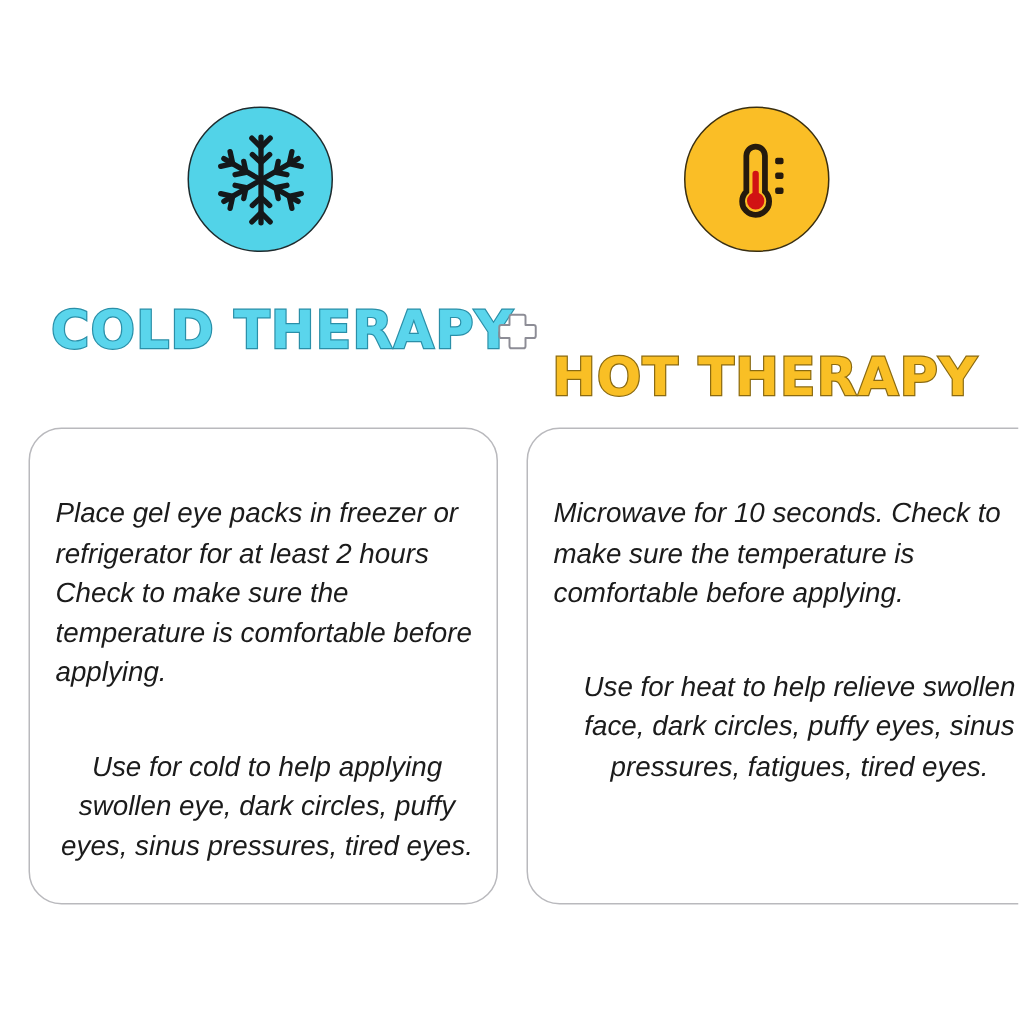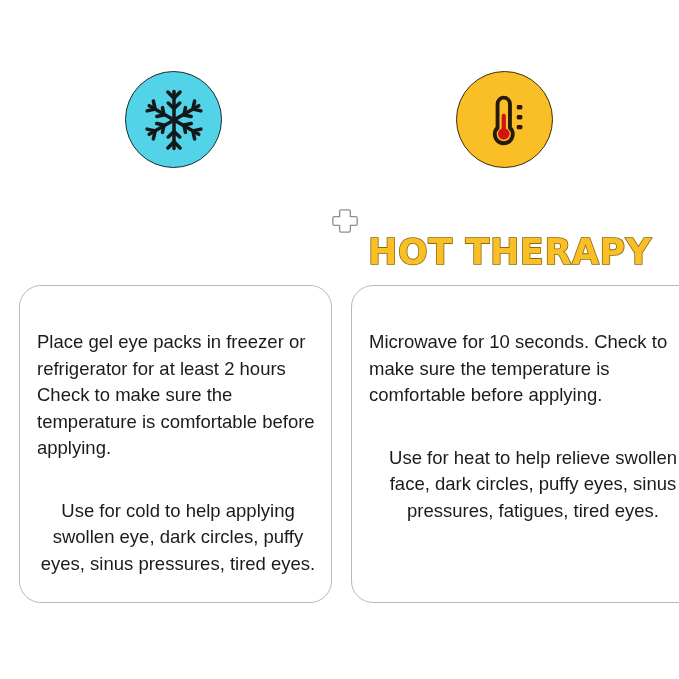--- a/index.html
+++ b/index.html
@@ -97,21 +97,21 @@
   .card-body {
     position: absolute;
     left: 17px;
     right: 12px;
     top: 43px;
     font-family: "Liberation Sans", sans-serif;
     font-size: 18.5px;
     line-height: 26.5px;
     color: #1b1b1b;
   }
-  .para { margin: 0; }
+  .para { margin: 0; font-style: italic; }
   .para + .para { margin-top: 36px; text-align: center; }
 </style>
 </head>
 <body>
 
 <div id="page">
 
   <div class="badge" id="badge-cold">
     <span>
       <svg width="68" height="68" viewBox="0 0 100 100" fill="none" stroke="#14181a" stroke-width="5.2" stroke-linecap="round" stroke-linejoin="round">
@@ -148,20 +148,21 @@
         <rect x="44.6" y="40" width="6.8" height="34" rx="3.4" fill="#d11313"></rect>
 
         <rect x="69" y="26" width="9" height="7" rx="2.2" fill="#251a0d"></rect>
         <rect x="69" y="42" width="9" height="7" rx="2.2" fill="#251a0d"></rect>
         <rect x="69" y="58" width="9" height="7" rx="2.2" fill="#251a0d"></rect>
       </svg>
     </span>
   </div>
 
   <div id="titles">
+    <div class="title" id="title-cold">COLD THERAPY</div>
 
     <span id="plus-sign">
       <svg width="28" height="28" viewBox="0 0 32 32">
         <path d="M11.5 3.2 h9 a1.6 1.6 0 0 1 1.6 1.6 V11 h6.2 a1.6 1.6 0 0 1 1.6 1.6 v6.8
                  a1.6 1.6 0 0 1 -1.6 1.6 H22.1 v6.2 a1.6 1.6 0 0 1 -1.6 1.6 h-9
                  a1.6 1.6 0 0 1 -1.6 -1.6 V21 H3.7 a1.6 1.6 0 0 1 -1.6 -1.6 v-6.8
                  A1.6 1.6 0 0 1 3.7 11 h6.2 V4.8 a1.6 1.6 0 0 1 1.6 -1.6 Z" fill="#ffffff" stroke="#8d8d96" stroke-width="1.5" stroke-linejoin="round"></path>
       </svg>
     </span>
 

